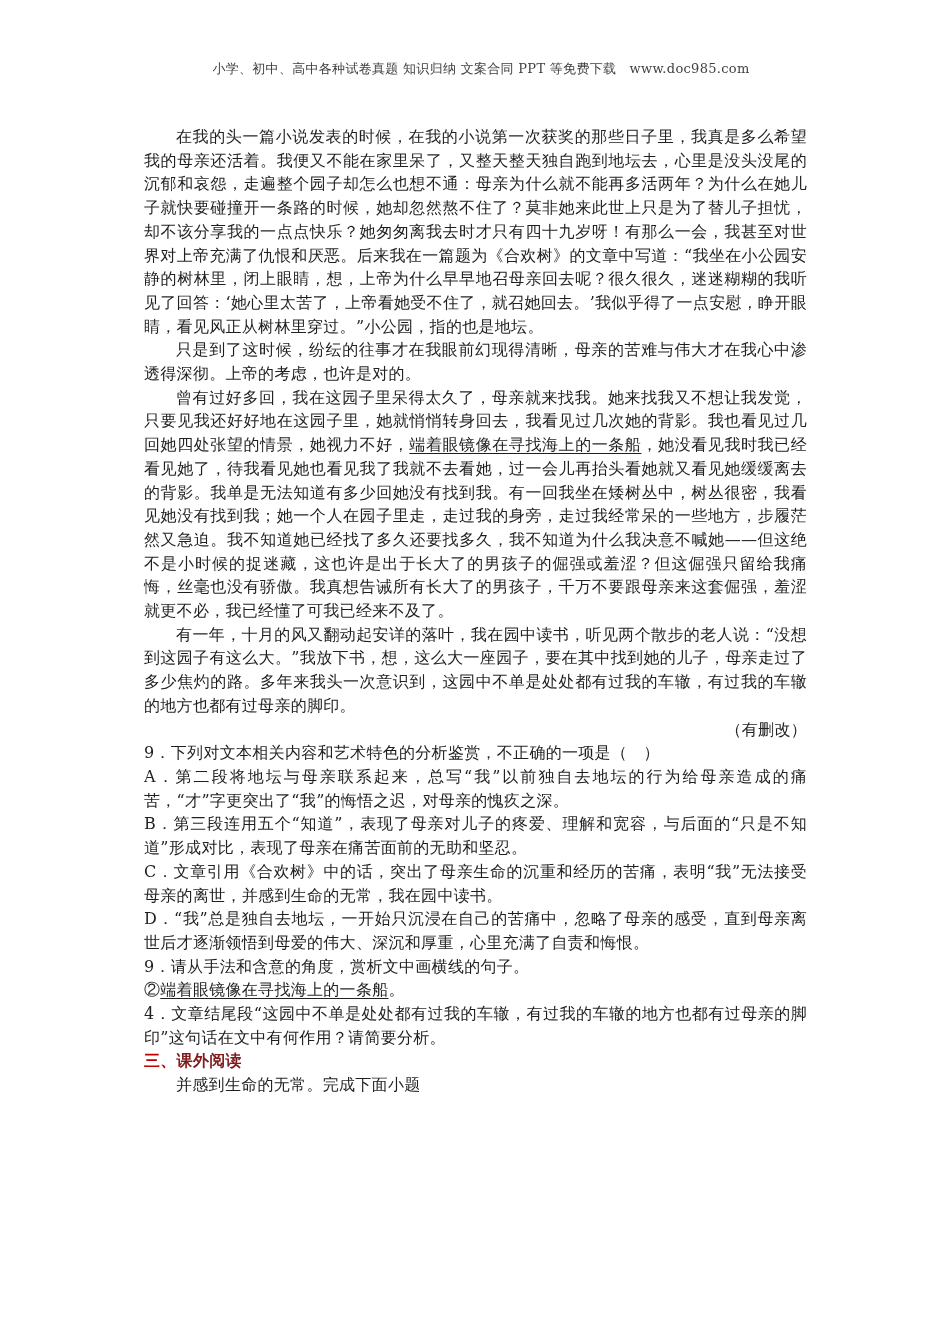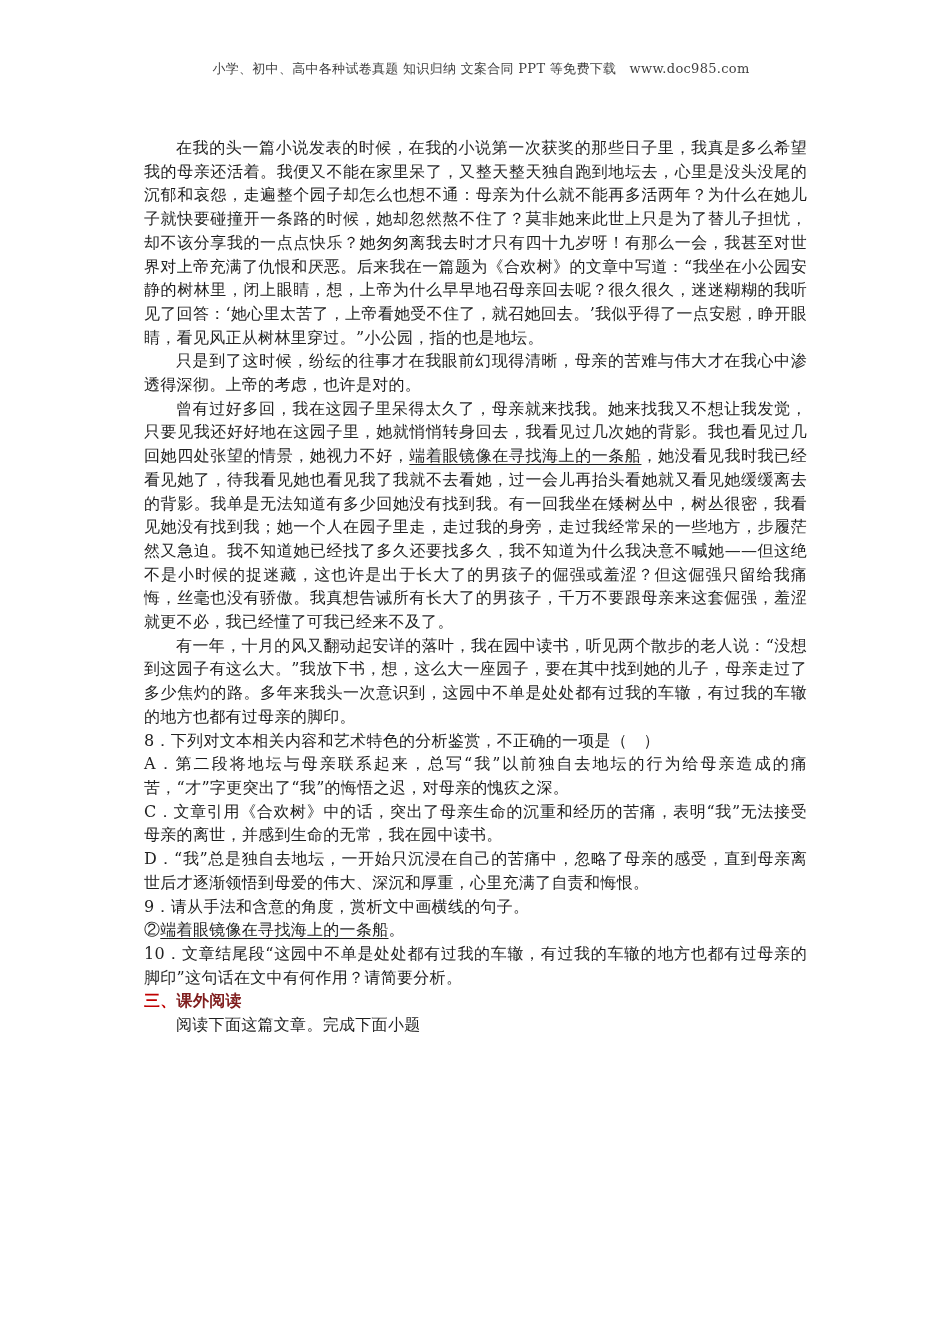--- a/index.html
+++ b/index.html
@@ -20,21 +20,21 @@
     text-align: center;
     font-size: 13px;
     color: #3f3f3f;
     letter-spacing: 0.3px;
     white-space: nowrap;
   }
   .watermark.header { top: 60px; }
   .watermark.footer { top: 1199px; }
   .content {
     position: absolute;
-    left: 144px; top: 136px; width: 663px;
+    left: 144px; top: 125px; width: 663px;
     font-size: 16px;
     line-height: 23.7px;
     color: #1f1f1f;
     text-align: justify;
     letter-spacing: 0.3px;
   }
   .para { margin: 0; }
   .indent { text-indent: 2em; }
   .attribution { text-align: right; }
   .underline { text-decoration: underline; text-underline-offset: 3px; }
@@ -52,38 +52,40 @@
   <div class="content">
 
     <p class="para indent">在我的头一篇小说发表的时候，在我的小说第一次获奖的那些日子里，我真是多么希望我的母亲还活着。我便又不能在家里呆了，又整天整天独自跑到地坛去，心里是没头没尾的沉郁和哀怨，走遍整个园子却怎么也想不通：母亲为什么就不能再多活两年？为什么在她儿子就快要碰撞开一条路的时候，她却忽然熬不住了？莫非她来此世上只是为了替儿子担忧，却不该分享我的一点点快乐？她匆匆离我去时才只有四十九岁呀！有那么一会，我甚至对世界对上帝充满了仇恨和厌恶。后来我在一篇题为《合欢树》的文章中写道：“我坐在小公园安静的树林里，闭上眼睛，想，上帝为什么早早地召母亲回去呢？很久很久，迷迷糊糊的我听见了回答：‘她心里太苦了，上帝看她受不住了，就召她回去。’我似乎得了一点安慰，睁开眼睛，看见风正从树林里穿过。”小公园，指的也是地坛。</p>
 
     <p class="para indent">只是到了这时候，纷纭的往事才在我眼前幻现得清晰，母亲的苦难与伟大才在我心中渗透得深彻。上帝的考虑，也许是对的。</p>
 
     <p class="para indent"><span>曾有过好多回，我在这园子里呆得太久了，母亲就来找我。她来找我又不想让我发觉，只要见我还好好地在这园子里，她就悄悄转身回去，我看见过几次她的背影。我也看见过几回她四处张望的情景，她视力不好，</span><span class="underline">端着眼镜像在寻找海上的一条船</span><span>，她没看见我时我已经看见她了，待我看见她也看见我了我就不去看她，过一会儿再抬头看她就又看见她缓缓离去的背影。我单是无法知道有多少回她没有找到我。有一回我坐在矮树丛中，树丛很密，我看见她没有找到我；她一个人在园子里走，走过我的身旁，走过我经常呆的一些地方，步履茫然又急迫。我不知道她已经找了多久还要找多久，我不知道为什么我决意不喊她——但这绝不是小时候的捉迷藏，这也许是出于长大了的男孩子的倔强或羞涩？但这倔强只留给我痛悔，丝毫也没有骄傲。我真想告诫所有长大了的男孩子，千万不要跟母亲来这套倔强，羞涩就更不必，我已经懂了可我已经来不及了。</span></p>
 
     <p class="para indent">有一年，十月的风又翻动起安详的落叶，我在园中读书，听见两个散步的老人说：“没想到这园子有这么大。”我放下书，想，这么大一座园子，要在其中找到她的儿子，母亲走过了多少焦灼的路。多年来我头一次意识到，这园中不单是处处都有过我的车辙，有过我的车辙的地方也都有过母亲的脚印。</p>
 
+    <p class="para attribution">（有删改）</p>
 
-    <p class="para">8．下列对文本相关内容和艺术特色的分析鉴赏，不正确的一项是（　）</p>
+    <p class="para">9．下列对文本相关内容和艺术特色的分析鉴赏，不正确的一项是（　）</p>
 
     <p class="para">A．第二段将地坛与母亲联系起来，总写“我”以前独自去地坛的行为给母亲造成的痛苦，“才”字更突出了“我”的悔悟之迟，对母亲的愧疚之深。</p>
 
+    <p class="para">B．第三段连用五个“知道”，表现了母亲对儿子的疼爱、理解和宽容，与后面的“只是不知道”形成对比，表现了母亲在痛苦面前的无助和坚忍。</p>
 
     <p class="para">C．文章引用《合欢树》中的话，突出了母亲生命的沉重和经历的苦痛，表明“我”无法接受母亲的离世，并感到生命的无常，我在园中读书。</p>
 
     <p class="para">D．“我”总是独自去地坛，一开始只沉浸在自己的苦痛中，忽略了母亲的感受，直到母亲离世后才逐渐领悟到母爱的伟大、深沉和厚重，心里充满了自责和悔恨。</p>
 
     <p class="para">9．请从手法和含意的角度，赏析文中画横线的句子。</p>
 
 
     <p class="para"><span>②</span><span class="underline">端着眼镜像在寻找海上的一条船</span><span>。</span></p>
 
-    <p class="para">10．文章结尾段“这园中不单是处处都有过我的车辙，有过我的车辙的地方也都有过母亲的脚印”这句话在文中有何作用？请简要分析。</p>
+    <p class="para">4．文章结尾段“这园中不单是处处都有过我的车辙，有过我的车辙的地方也都有过母亲的脚印”这句话在文中有何作用？请简要分析。</p>
 
     <p class="para section-heading"><span class="section-number">三、</span><span class="section-title">课外阅读</span></p>
 
-    <p class="para indent">阅读下面这篇文章。完成下面小题</p>
+    <p class="para indent">并感到生命的无常。完成下面小题</p>
 
   </div>
 
   <div class="watermark footer">小学、初中、高中各种试卷真题 知识归纳 文案合同 PPT 等免费下载　www.doc985.com</div>
 
 </div>
 
 </body></html>

